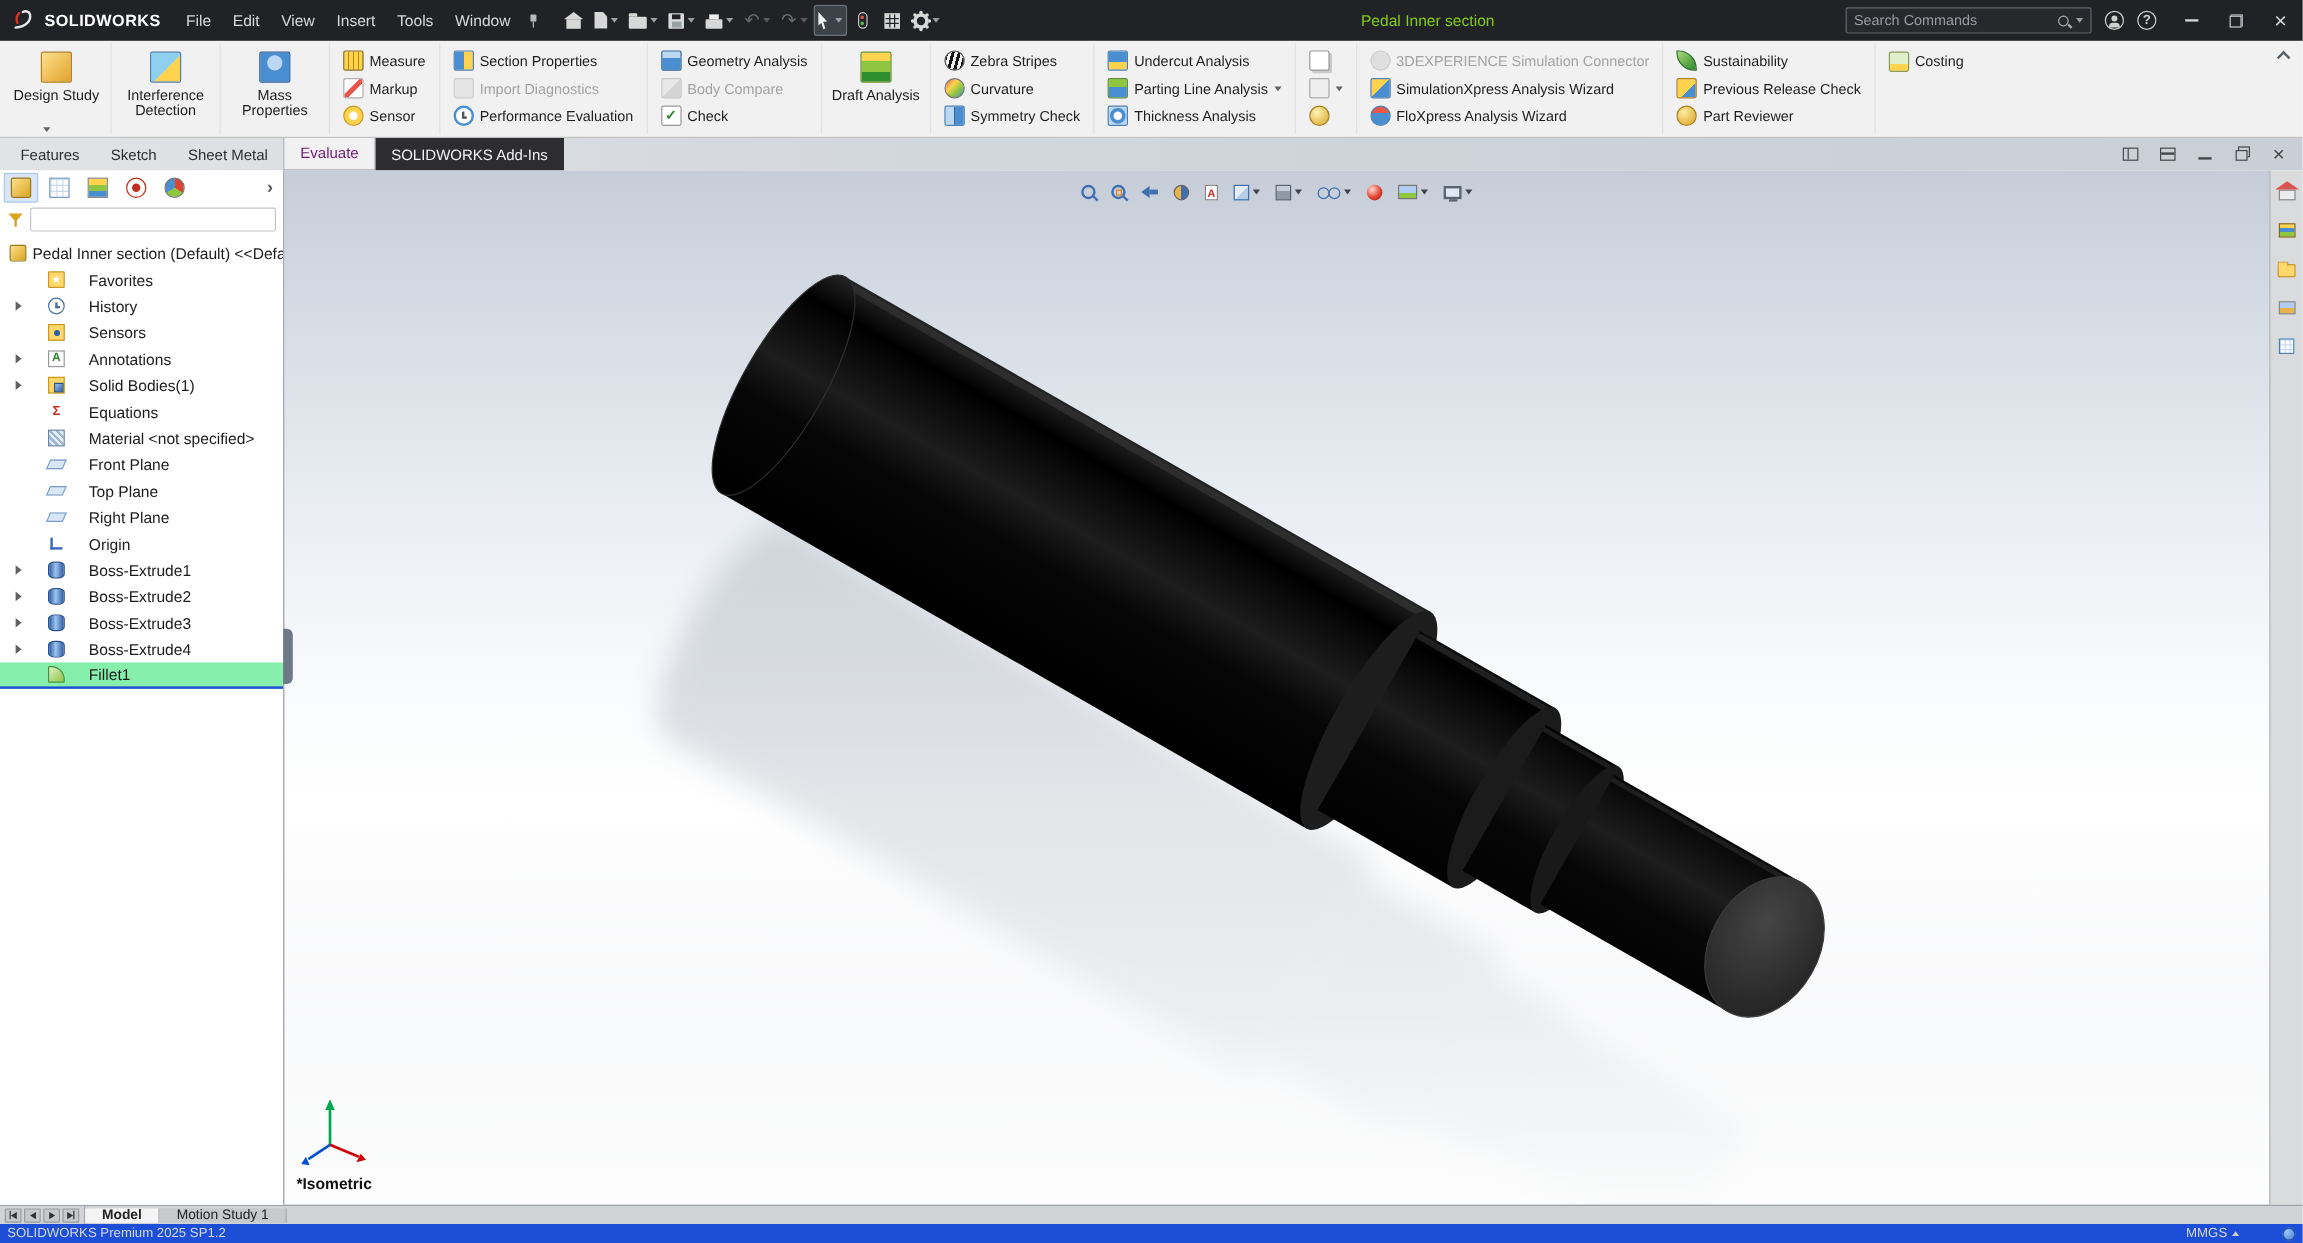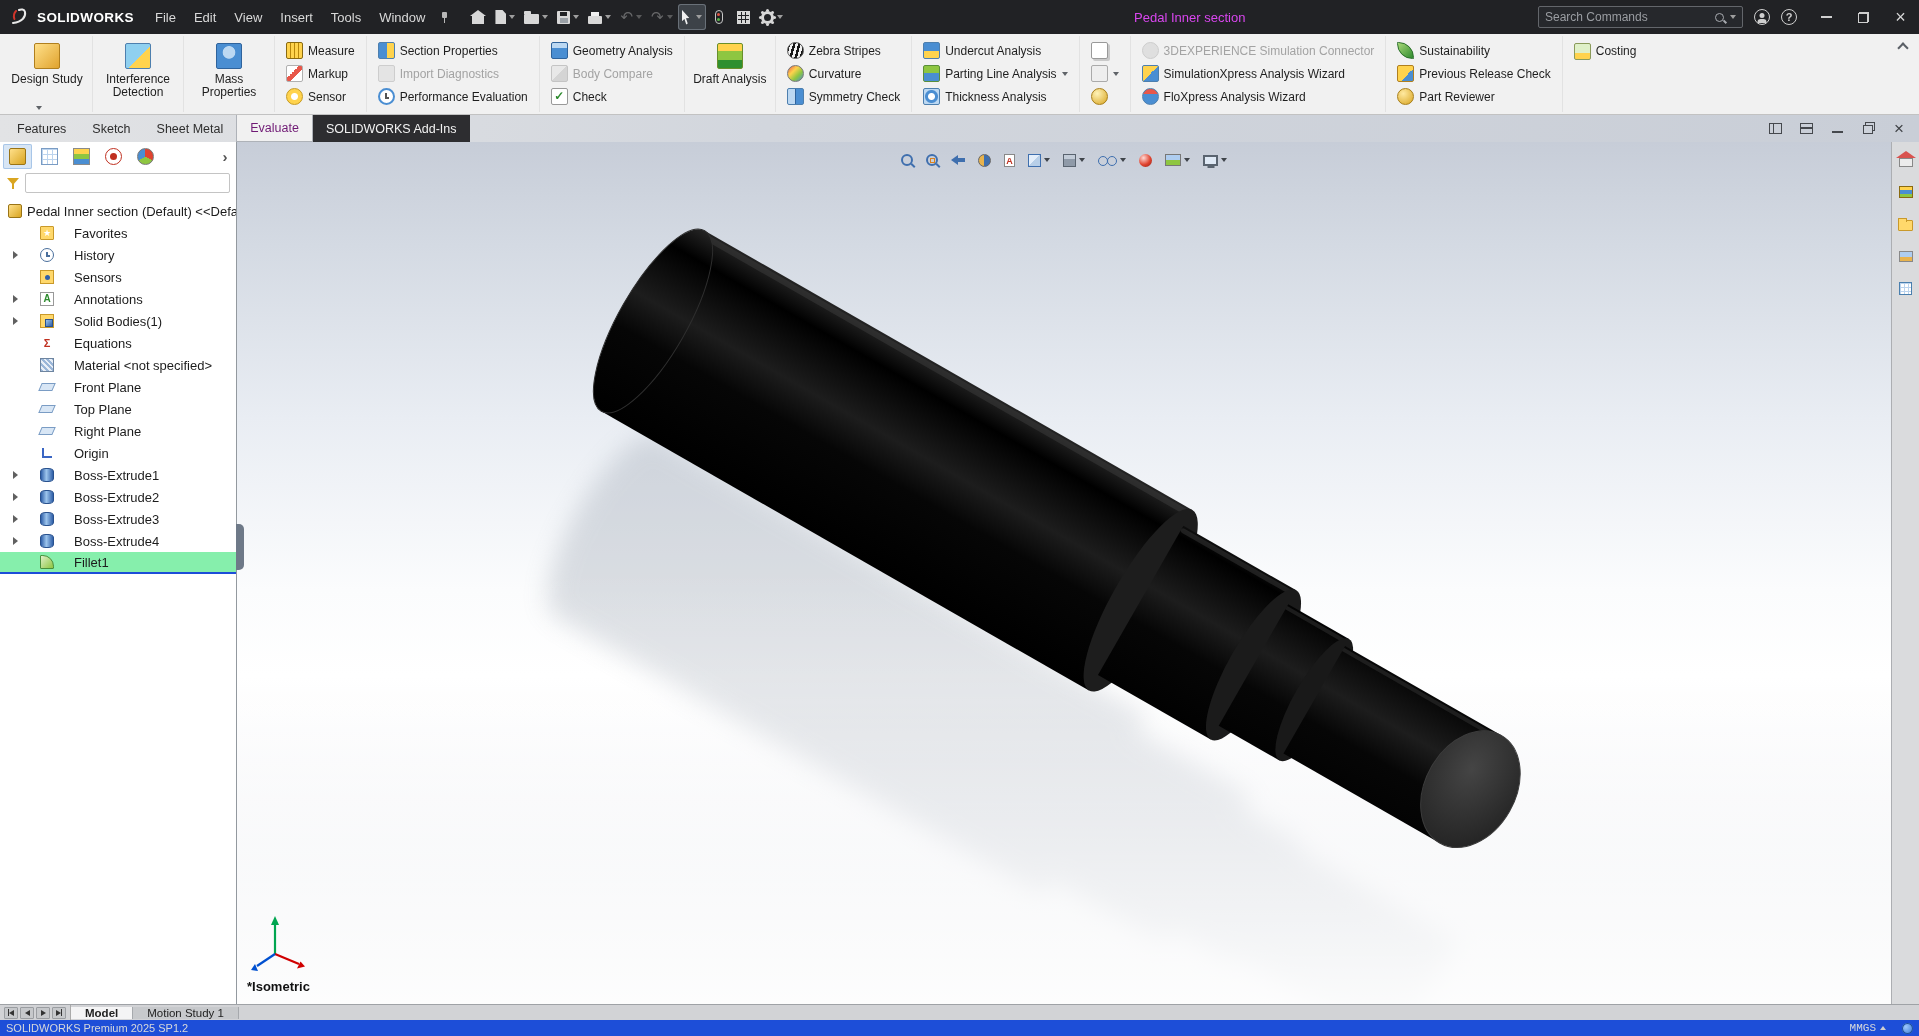--- a/index.html
+++ b/index.html
@@ -36,21 +36,21 @@
 .q-undo::before{content:"↶";font-size:15px;color:#bdbdbd;line-height:1;}
 .q-redo::before{content:"↷";font-size:15px;color:#bdbdbd;line-height:1;}
 .q-select{width:11px;height:15px;background:#f0f0f0;clip-path:polygon(0 0,0 80%,26% 64%,42% 100%,56% 93%,40% 58%,70% 56%);}
 .q-selection-filter{width:8px;height:14px;border:1px solid #c8c8c8;border-radius:4px;}
 .q-selection-filter::before{content:"";position:absolute;top:2px;left:1.5px;width:3px;height:3px;border-radius:50%;background:#e05545;}
 .q-selection-filter::after{content:"";position:absolute;bottom:2px;left:1.5px;width:3px;height:3px;border-radius:50%;background:#58b847;}
 .q-file-properties{width:13px;height:13px;background:#d8d8d8;}
 .q-file-properties::before{content:"";position:absolute;left:1px;right:1px;top:4px;height:1px;background:#212225;box-shadow:0 4px 0 #212225;}
 .q-file-properties::after{content:"";position:absolute;top:1px;bottom:1px;left:4px;width:1px;background:#212225;box-shadow:4px 0 0 #212225;}
 .q-options{width:13px;height:13px;border-radius:50%;background:#212225;border:3px solid #d8d8d8;box-shadow:0 -7px 0 -5px #d8d8d8,0 7px 0 -5px #d8d8d8,7px 0 0 -5px #d8d8d8,-7px 0 0 -5px #d8d8d8,5px 5px 0 -5px #d8d8d8,-5px -5px 0 -5px #d8d8d8,5px -5px 0 -5px #d8d8d8,-5px 5px 0 -5px #d8d8d8;}
-.doc-title{position:absolute;left:62%;transform:translateX(-50%);color:#d946ef;font-size:13px;white-space:nowrap;}
+.doc-title{position:absolute;left:62%;transform:translateX(-50%);color:#84cc16;font-size:13px;white-space:nowrap;}
 .tb-right{margin-left:auto;display:flex;align-items:center;gap:11px;height:100%;}
 .searchbox{display:flex;align-items:center;width:205px;height:22px;background:#26282c;border:1px solid #63666b;border-radius:2px;padding:0 6px;gap:6px;}
 .searchbox input{flex:1;min-width:0;background:transparent;border:none;outline:none;color:#0ea5e9;font-size:12px;font-family:inherit;}
 .searchbox input::placeholder{color:#9a9da2;}
 .s-mag{width:9px;height:9px;border:1.5px solid #a8abb0;border-radius:50%;position:relative;flex:none;}
 .s-mag::after{content:"";position:absolute;width:1.5px;height:4px;background:#a8abb0;right:-2px;bottom:-3px;transform:rotate(-45deg);}
 .person{width:16px;height:16px;border:1.5px solid #cfcfcf;border-radius:50%;position:relative;}
 .person::before{content:"";position:absolute;top:2.5px;left:50%;transform:translateX(-50%);width:5px;height:5px;border-radius:50%;background:#cfcfcf;}
 .person::after{content:"";position:absolute;bottom:1.5px;left:50%;transform:translateX(-50%);width:9px;height:4px;border-radius:4px 4px 1px 1px;background:#cfcfcf;}
 .help{width:16px;height:16px;border:1.5px solid #cfcfcf;border-radius:50%;display:flex;align-items:center;justify-content:center;}
@@ -226,21 +226,21 @@
 
 .modeltabs{position:absolute;left:0;right:0;bottom:16px;height:16px;background:#d2d3d6;border-top:1px solid #9fa2a6;display:flex;align-items:stretch;font-size:11.5px;}
 .vcr{display:flex;align-items:center;gap:2px;padding:0 4px;border-right:1px solid #aaa;}
 .vcr-btn{width:14px;height:12px;display:flex;align-items:center;justify-content:center;background:#c6c8cb;border:1px solid #9a9da1;border-radius:1px;}
 .tri-l{width:0;height:0;border-top:3.5px solid transparent;border-bottom:3.5px solid transparent;border-right:5px solid #333;}
 .tri-r{width:0;height:0;border-top:3.5px solid transparent;border-bottom:3.5px solid transparent;border-left:5px solid #333;}
 .bar{width:1.5px;height:7px;background:#333;}
 .mtab{display:flex;align-items:center;padding:0 14px;border-right:1px solid #a6a9ad;color:#222;background:#c7c9cc;}
 .mtab.active{background:#f4f4f5;font-weight:bold;}
 .statusbar{position:absolute;left:0;right:0;bottom:0;height:16px;background:#1d4ed8;color:#d6d8db;display:flex;align-items:center;font-size:11px;padding-left:6px;}
-.sb-right{margin-left:auto;display:flex;align-items:center;gap:16px;padding-right:6px;font-family:Liberation Mono, monospace;}
+.sb-right{margin-left:auto;display:flex;align-items:center;gap:36px;padding-right:6px;}
 .units{display:flex;align-items:center;gap:4px;}
 .caret-up-sm{width:0;height:0;border-left:3.5px solid transparent;border-right:3.5px solid transparent;border-bottom:4px solid #cfcfcf;}
 .globe{width:11px;height:11px;border-radius:50%;background:radial-gradient(circle at 35% 35%,#9ec9ff,#2f6fd0);box-shadow:inset 0 0 0 1px #1f4f9a;display:inline-block;}
 </style>
 </head>
 <body>
 
 <div class="titlebar">
   <div class="logo">
     <svg width="20" height="20" viewBox="0 0 20 20">

